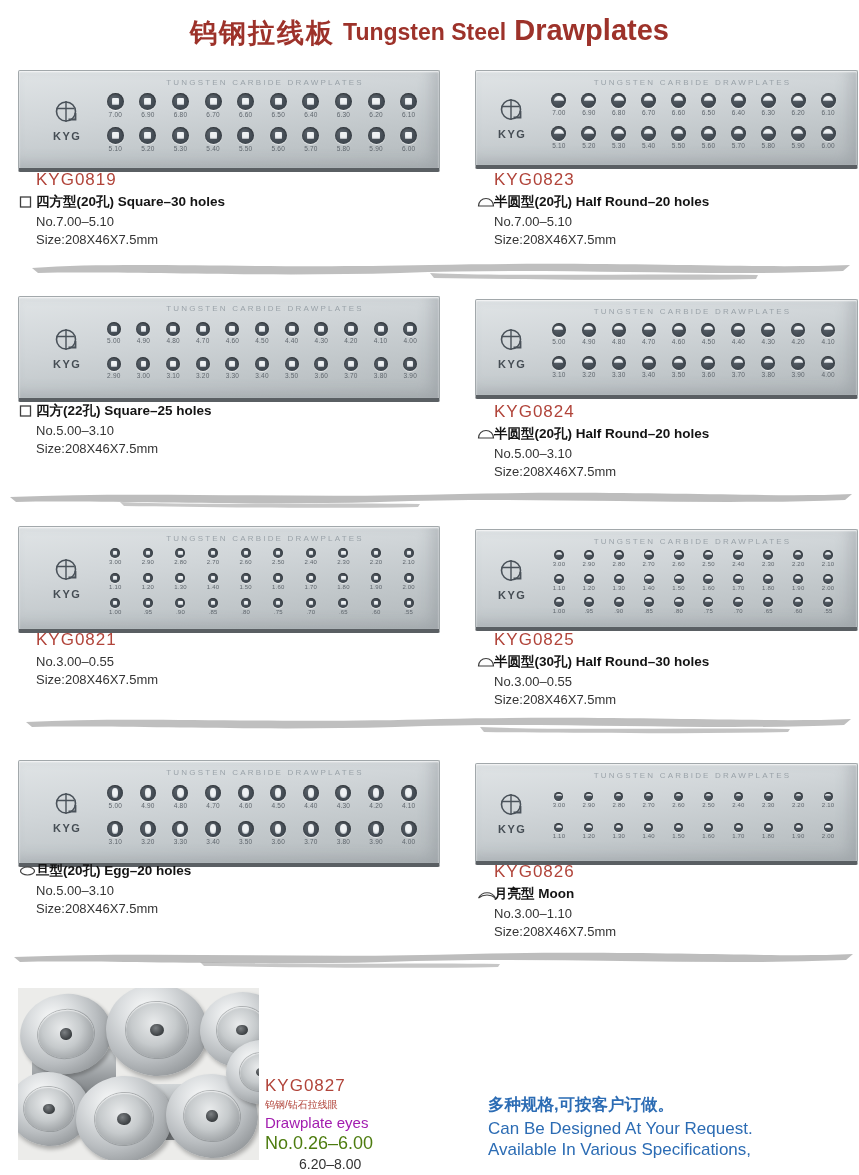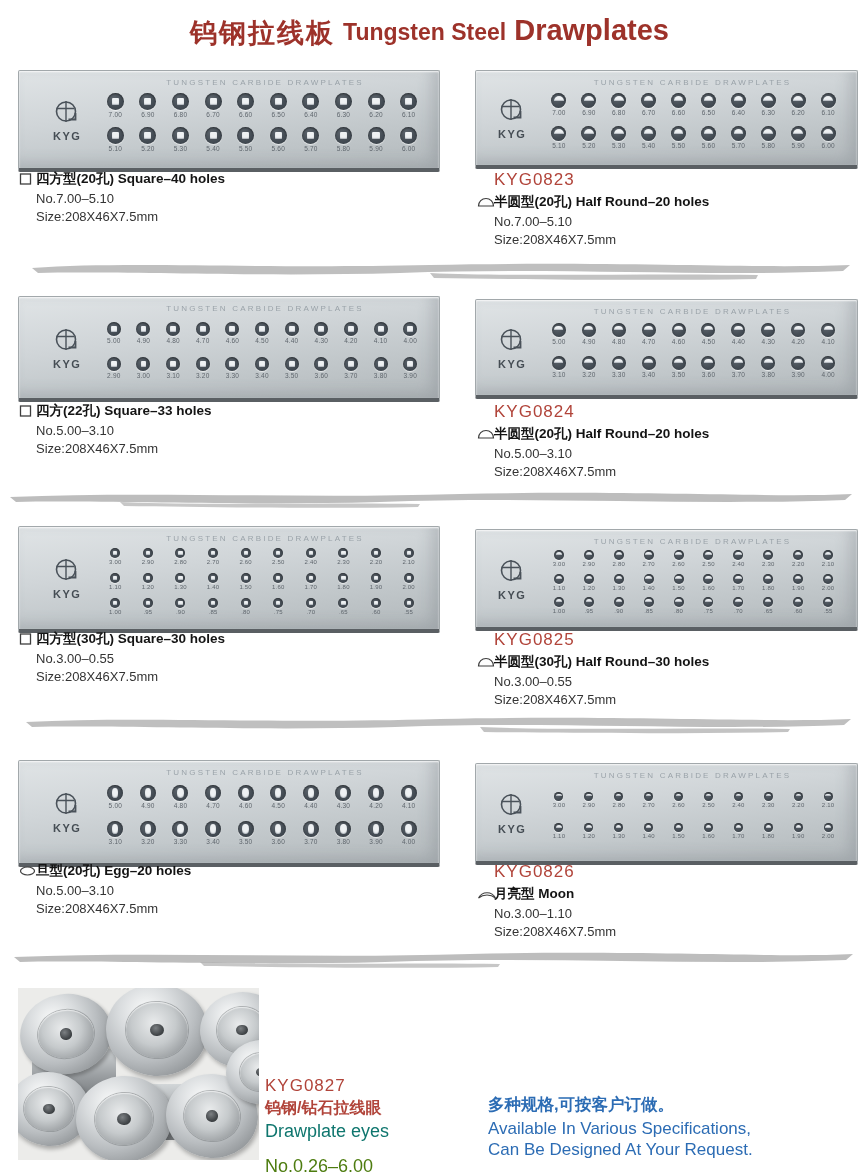--- a/index.html
+++ b/index.html
@@ -48,22 +48,22 @@
     background:radial-gradient(circle at 38% 30%,#fafbfb 0%,#d9dcde 30%,#b9bdc0 55%,#8f9396 82%,#74787b 100%);
     box-shadow:2px 3px 4px rgba(0,0,0,.28);}
   .disc::before{content:'';position:absolute;inset:20%;border-radius:50%;
     background:radial-gradient(circle at 44% 38%,#e9ebec 0%,#c6cacc 45%,#989c9f 80%,#808487 100%);
     box-shadow:inset 0 1px 1px rgba(255,255,255,.6),0 0 0 1px rgba(110,115,118,.45);}
   .disc::after{content:'';position:absolute;inset:43%;border-radius:50%;
     background:radial-gradient(circle at 40% 35%,#7c8083 0%,#43474a 60%,#2c3032 100%);}
   .disc-side{position:absolute;background:linear-gradient(180deg,#d2d6d8 0%,#9b9fa2 55%,#767a7d 100%);}
   .eyes-caption{position:absolute;left:265px;top:1076px;}
   .eyes-caption .e-code{font-size:17px;color:#b1443a;letter-spacing:1px;font-weight:500;margin-bottom:2px;}
-  .eyes-caption .e-zh{font-size:16px;color:#b1443a;font-weight:700;margin-bottom:2px;}
-  .eyes-caption .e-en{font-size:18px;color:#0f766e;margin-bottom:13px;}
+  .eyes-caption .e-zh{font-size:10px;color:#b1443a;font-weight:400;margin-bottom:2px;}
+  .eyes-caption .e-en{font-size:15px;color:#a21caf;margin-bottom:1px;}
   .eyes-caption .e-no{font-size:18px;color:#4d7c0f;line-height:1.3;}
   .eyes-caption .e-no2{font-size:14px;color:#333;padding-left:34px;line-height:1.3;}
   .footer-note{position:absolute;left:488px;top:1094px;color:#2c6cb4;}
   .footer-note .f-zh{font-size:16.5px;font-weight:700;margin-bottom:2px;}
   .footer-note .f-en{font-size:17px;line-height:1.25;}
 </style>
 </head>
 <body>
 
 <div class="page-title">
@@ -199,23 +199,24 @@
           <div class="hole-cell">
             <div class="hole" style="height: 17px; width: 17px;">
               <i class="in-square"></i>
             </div>
             <div class="hole-num">6.00</div>
           </div>
         </div>
       </div>
     </div>
     <div class="caption" style="left: 20px; top: 170px;">
+      <div class="cap-code">KYG0819</div>
       <div class="cap-desc"><span class="cap-icon"><svg width="13" height="13" viewBox="0 0 13 13">
             <rect x="1.5" y="1.5" width="10" height="10" fill="none" stroke="#3e3e3e" stroke-width="1.3"></rect>
-          </svg></span><span>四方型(20孔) Square–40 holes</span></div>
+          </svg></span><span>四方型(20孔) Square–30 holes</span></div>
       <div class="cap-no">No.7.00–5.10</div>
       <div class="cap-size">Size:208X46X7.5mm</div>
     </div>
     <div class="plate" style="left: 475px; top: 70px; width: 381px; height: 94px;">
       <div class="plate-header" style="left: 70px; right: 18px;">TUNGSTEN CARBIDE DRAWPLATES</div>
       <div class="logo" style="left: 22px;"><svg width="28" height="28" viewBox="0 0 28 28">
           <circle cx="13" cy="13" r="9.5" fill="none" stroke="#4a525a" stroke-width="1.6"></circle>
           <path d="M13 2.5 L13 23.5 M4 10 L21 10" stroke="#4a525a" stroke-width="1.4" fill="none"></path>
           <path d="M22.5 14.5 L22.5 21 L15.5 21" stroke="#4a525a" stroke-width="1.8" fill="none"></path>
         </svg><div class="logo-text">KYG</div></div>
@@ -496,21 +497,21 @@
               <i class="in-square"></i>
             </div>
             <div class="hole-num">3.90</div>
           </div>
         </div>
       </div>
     </div>
     <div class="caption" style="left: 20px; top: 402px;">
       <div class="cap-desc"><span class="cap-icon"><svg width="13" height="13" viewBox="0 0 13 13">
             <rect x="1.5" y="1.5" width="10" height="10" fill="none" stroke="#3e3e3e" stroke-width="1.3"></rect>
-          </svg></span><span>四方(22孔) Square–33 holes</span></div>
+          </svg></span><span>四方(22孔) Square–25 holes</span></div>
       <div class="cap-no">No.5.00–3.10</div>
       <div class="cap-size">Size:208X46X7.5mm</div>
     </div>
     <div class="plate" style="left: 475px; top: 299px; width: 381px; height: 95px;">
       <div class="plate-header" style="left: 70px; right: 18px;">TUNGSTEN CARBIDE DRAWPLATES</div>
       <div class="logo" style="left: 22px;"><svg width="28" height="28" viewBox="0 0 28 28">
           <circle cx="13" cy="13" r="9.5" fill="none" stroke="#4a525a" stroke-width="1.6"></circle>
           <path d="M13 2.5 L13 23.5 M4 10 L21 10" stroke="#4a525a" stroke-width="1.4" fill="none"></path>
           <path d="M22.5 14.5 L22.5 21 L15.5 21" stroke="#4a525a" stroke-width="1.8" fill="none"></path>
         </svg><div class="logo-text">KYG</div></div>
@@ -839,23 +840,21 @@
           <div class="hole-cell">
             <div class="hole" style="height: 10px; width: 10px;">
               <i class="in-square"></i>
             </div>
             <div class="hole-num">.55</div>
           </div>
         </div>
       </div>
     </div>
     <div class="caption" style="left: 20px; top: 630px;">
-      <div class="cap-desc"><span class="cap-icon"><svg width="13" height="13" viewBox="0 0 13 13">
-            <rect x="1.5" y="1.5" width="10" height="10" fill="none" stroke="#3e3e3e" stroke-width="1.3"></rect>
-          </svg></span><span>四方型(30孔) Square–30 holes</span></div>
+      <div class="cap-code">KYG0821</div>
       <div class="cap-no">No.3.00–0.55</div>
       <div class="cap-size">Size:208X46X7.5mm</div>
     </div>
     <div class="plate small-num" style="left: 475px; top: 529px; width: 381px; height: 97px;">
       <div class="plate-header" style="left: 70px; right: 18px;">TUNGSTEN CARBIDE DRAWPLATES</div>
       <div class="logo" style="left: 22px;"><svg width="28" height="28" viewBox="0 0 28 28">
           <circle cx="13" cy="13" r="9.5" fill="none" stroke="#4a525a" stroke-width="1.6"></circle>
           <path d="M13 2.5 L13 23.5 M4 10 L21 10" stroke="#4a525a" stroke-width="1.4" fill="none"></path>
           <path d="M22.5 14.5 L22.5 21 L15.5 21" stroke="#4a525a" stroke-width="1.8" fill="none"></path>
         </svg><div class="logo-text">KYG</div></div>
@@ -1373,15 +1372,15 @@
 <div class="eyes-caption">
   <div class="e-code">KYG0827</div>
   <div class="e-zh">钨钢/钻石拉线眼</div>
   <div class="e-en">Drawplate eyes</div>
   <div class="e-no">No.0.26–6.00</div>
   <div class="e-no2">6.20–8.00</div>
 </div>
 
 <div class="footer-note">
   <div class="f-zh">多种规格,可按客户订做。</div>
+  <div class="f-en">Can Be Designed At Your Request.</div>
   <div class="f-en">Available In Various Specifications,</div>
-  <div class="f-en">Can Be Designed At Your Request.</div>
 </div>
 
 </body></html>

